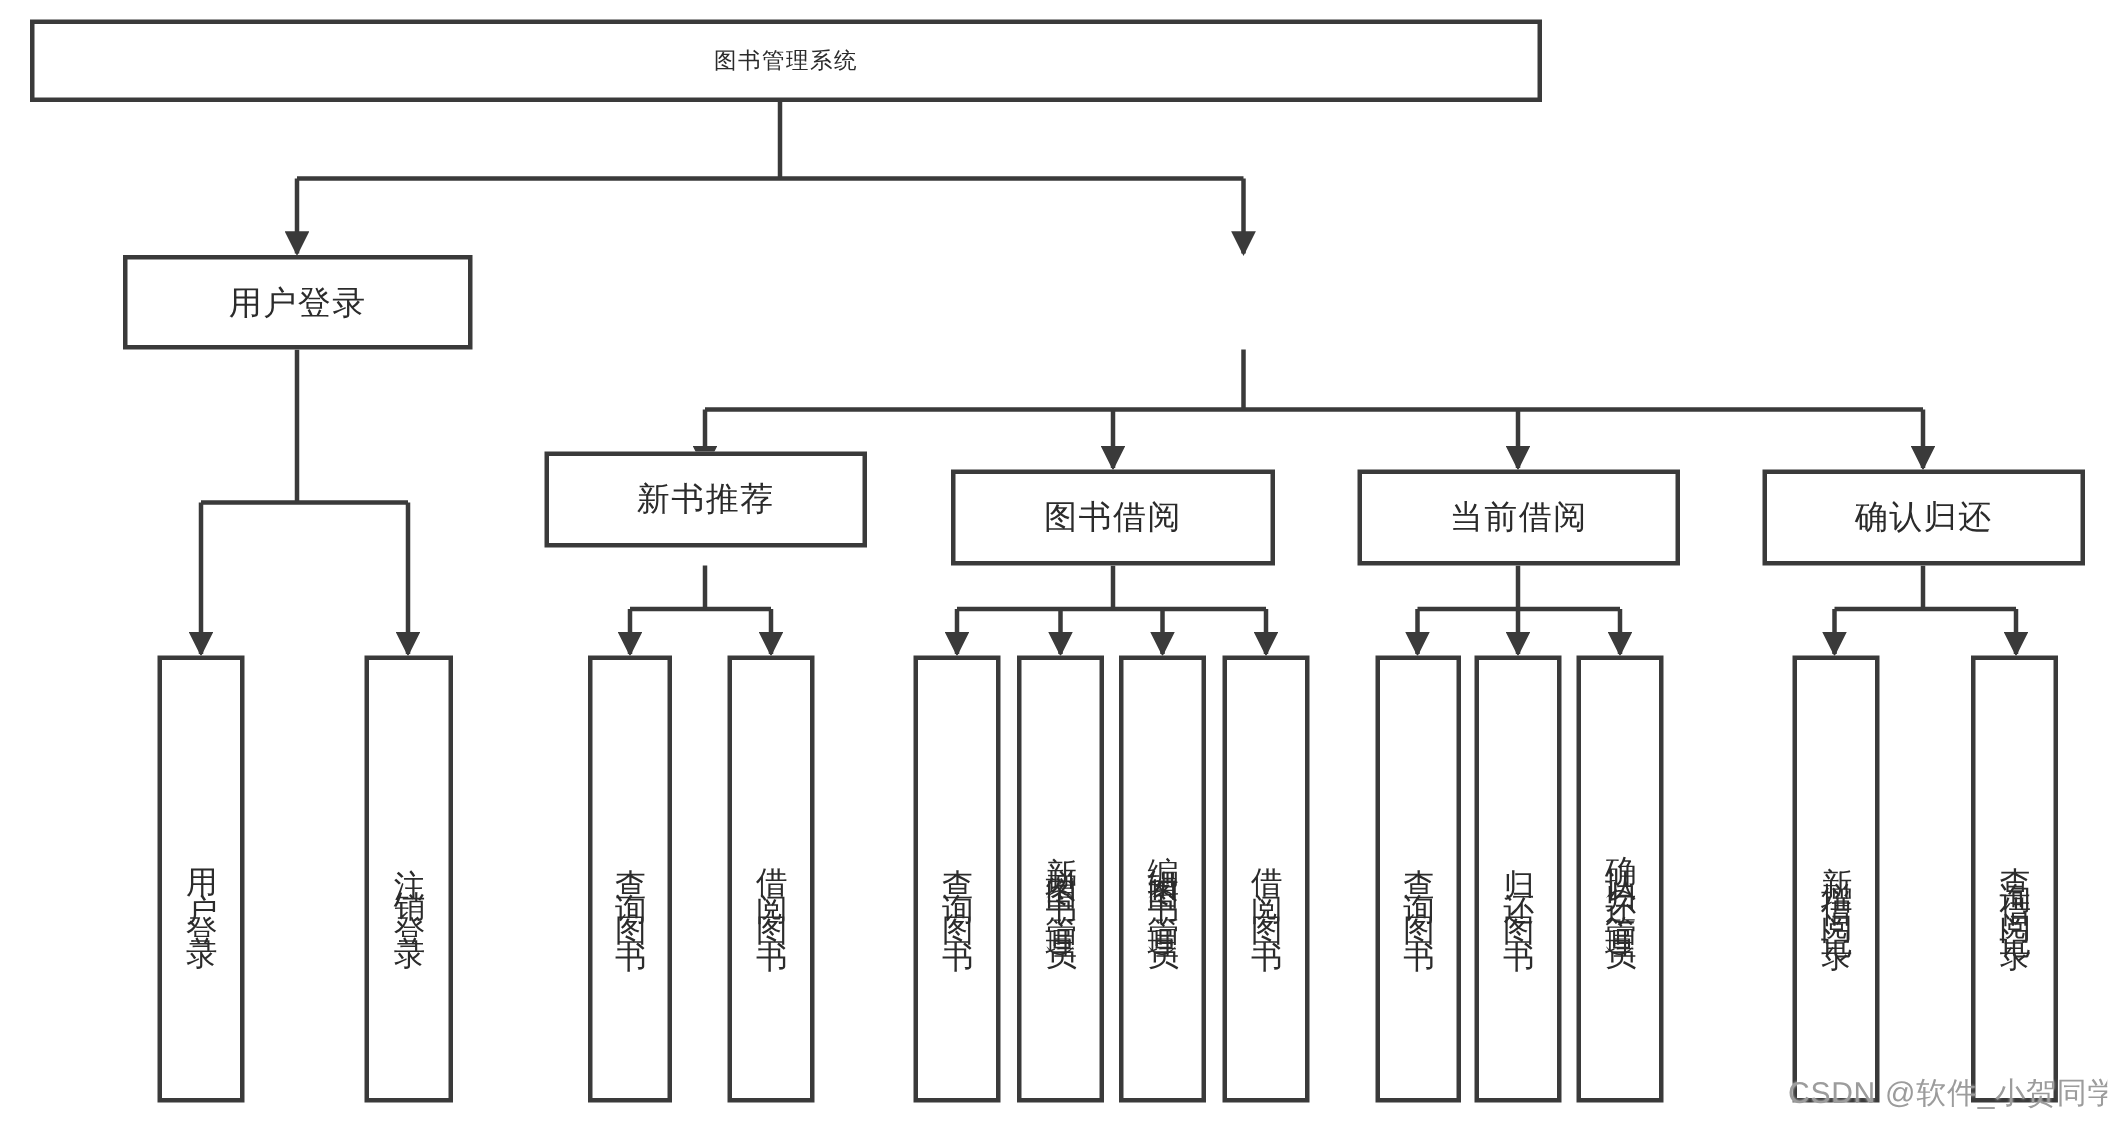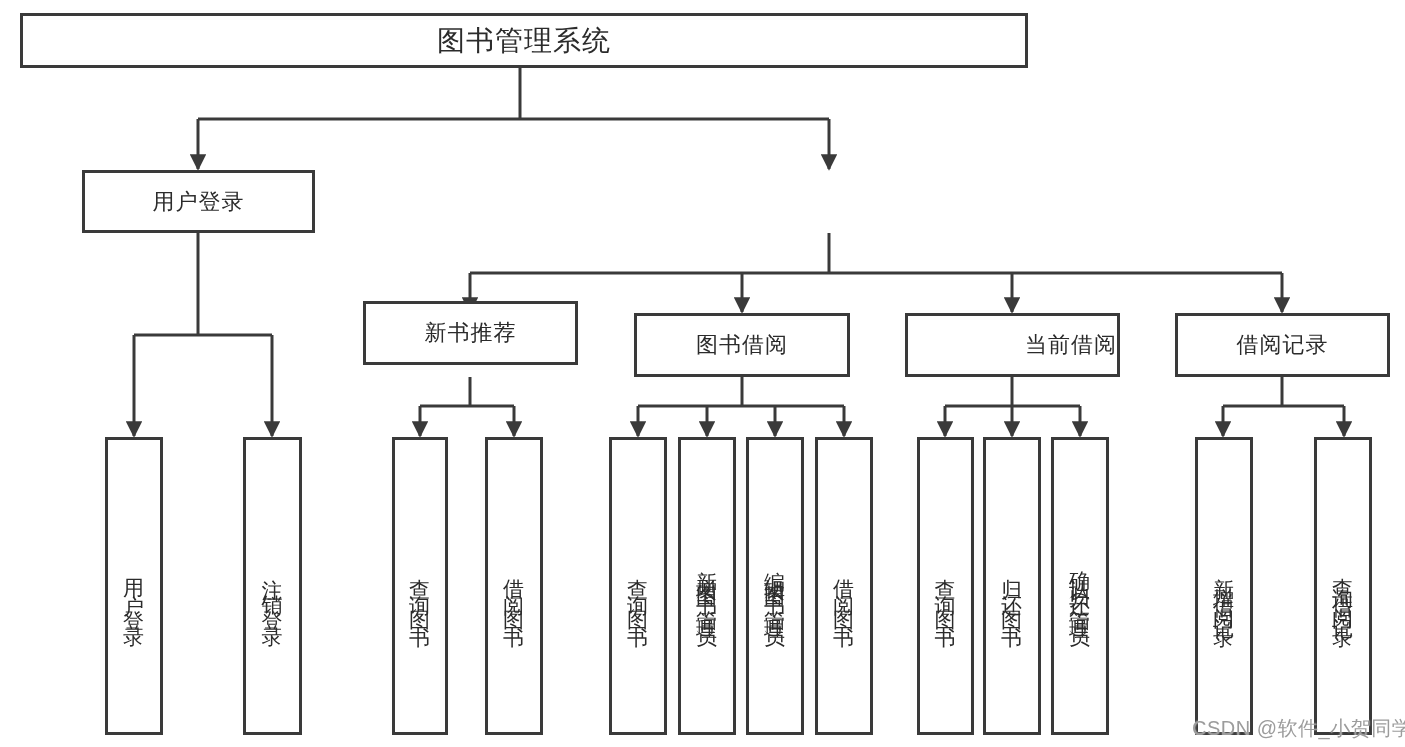--- a/index.html
+++ b/index.html
@@ -19,21 +19,21 @@
   .node{
     position:absolute;
     box-sizing:border-box;
     background:#fff;
     border:3px solid var(--line);
     display:flex;align-items:center;justify-content:center;
     color:var(--text);
     z-index:2;
   }
   .h-label{font-size:22px;letter-spacing:1px;white-space:nowrap;}
-  .root-label{font-size:28px;letter-spacing:1px;white-space:nowrap;}
+  .root-label{font-size:15px;letter-spacing:1px;white-space:nowrap;}
   .v-label{
     writing-mode:vertical-rl;
     text-orientation:mixed;
     font-size:21px;
     line-height:1;
     white-space:nowrap;
   }
   .ls16{letter-spacing:16px;padding-top:16px;}
   .ls10{letter-spacing:10px;padding-top:10px;}
   .ls8{letter-spacing:8px;padding-top:8px;}
@@ -107,25 +107,25 @@
   <div class="node" style="left:82px;top:170px;width:233px;height:63px;">
     <span class="h-label">用户登录</span>
   </div>
 
   <div class="node" style="left:363px;top:301px;width:215px;height:64px;">
     <span class="h-label">新书推荐</span>
   </div>
   <div class="node" style="left:634px;top:313px;width:216px;height:64px;">
     <span class="h-label">图书借阅</span>
   </div>
-  <div class="node" style="left:905px;top:313px;width:215px;height:64px;justify-content:flex-end;">
+  <div class="node" style="left:905px;top:313px;width:215px;height:64px;">
     <span class="h-label">当前借阅</span>
   </div>
   <div class="node" style="left:1175px;top:313px;width:215px;height:64px;">
-    <span class="h-label">借阅记录</span>
+    <span class="h-label">确认归还</span>
   </div>
 
   <div class="node" style="left:105px;top:437px;width:58px;height:298px;">
     <span class="v-label ls16">用户登录</span>
   </div>
   <div class="node" style="left:243px;top:437px;width:59px;height:298px;">
     <span class="v-label ls16">注销登录</span>
   </div>
 
   <div class="node" style="left:392px;top:437px;width:56px;height:298px;">

